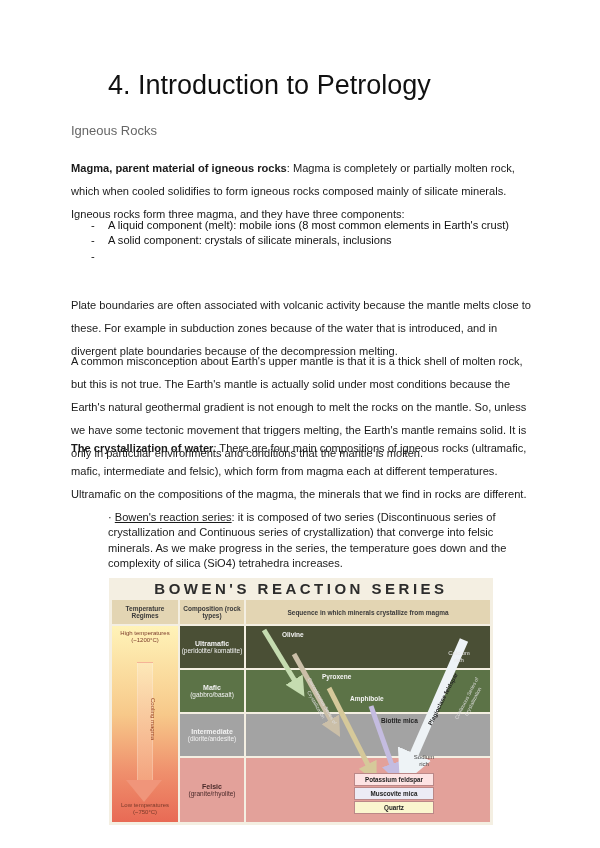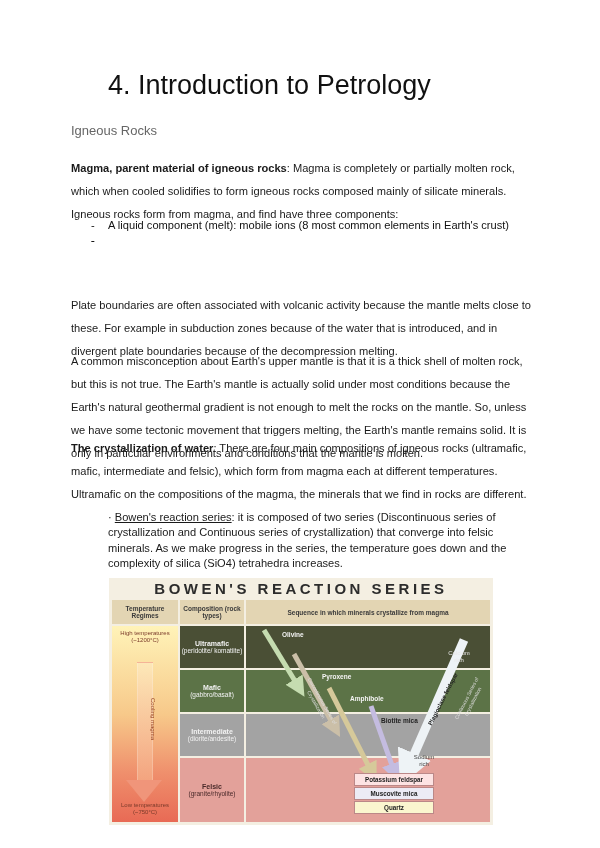--- a/index.html
+++ b/index.html
@@ -46,24 +46,24 @@
 
 <div class="page">
 
   <div class="title">4. Introduction to Petrology</div>
   <div class="subtitle">Igneous Rocks</div>
 
   <div class="para" style="top:157px;">
     <b>Magma, parent material of igneous rocks</b><span>: Magma is completely or partially molten rock, which when cooled solidifies to form igneous rocks composed mainly of silicate minerals.</span>
   </div>
 
-  <div class="para" style="top:203px;">Igneous rocks form from magma, and find have three components:</div>
+  <div class="para" style="top:203px;">Igneous rocks form three magma, and they have three components:</div>
   <ul class="list" style="top:218px;">
     <li><span class="dash">-</span><span>A liquid component (melt): mobile ions (8 most common elements in Earth's crust)</span></li>
-    <li><span class="dash">-</span></li>
+    <li><span class="dash">-</span><span>A solid component: crystals of silicate minerals, inclusions</span></li>
     <li><span class="dash">-</span></li>
   </ul>
 
   <div class="para" style="top:294px;">Plate boundaries are often associated with volcanic activity because the mantle melts close to these. For example in subduction zones because of the water that is introduced, and in divergent plate boundaries because of the decompression melting.</div>
 
   <div class="para" style="top:350px;">A common misconception about Earth's upper mantle is that it is a thick shell of molten rock, but this is not true. The Earth's mantle is actually solid under most conditions because the Earth's natural geothermal gradient is not enough to melt the rocks on the mantle. So, unless we have some tectonic movement that triggers melting, the Earth's mantle remains solid. It is only in particular environments and conditions that the mantle is molten.</div>
 
   <div class="para" style="top:437px;">
     <b>The crystallization of water</b><span>: There are four main compositions of igneous rocks (ultramafic, mafic, intermediate and felsic), which form from magma each at different temperatures. Ultramafic on the compositions of the magma, the minerals that we find in rocks are different.</span>
   </div>

